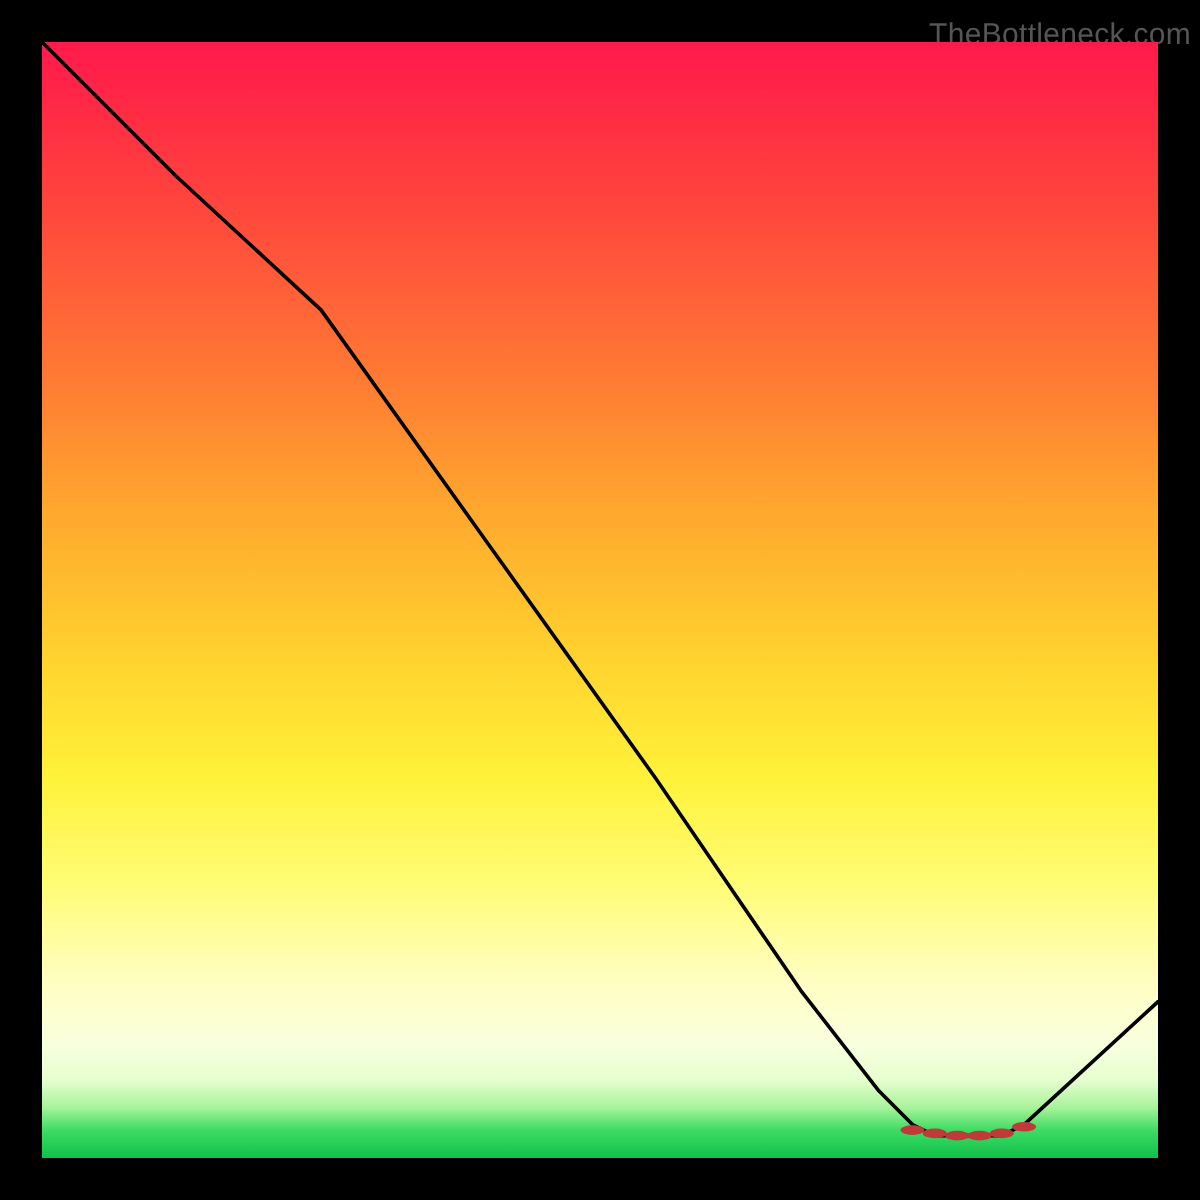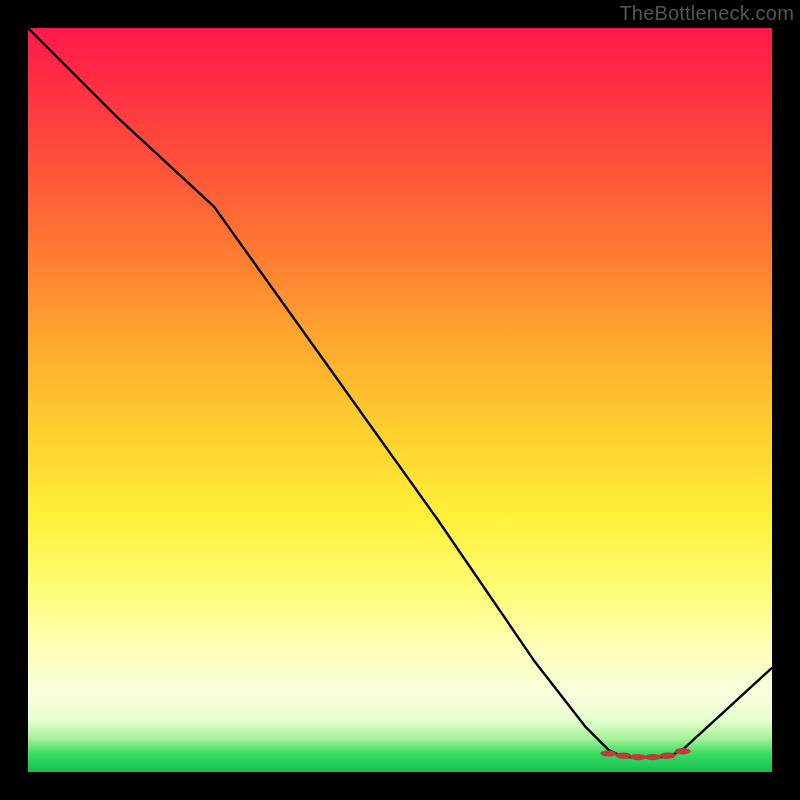--- a/index.html
+++ b/index.html
@@ -12,21 +12,21 @@
     font-family: Arial, Helvetica, sans-serif;
   }
   .frame {
     position: relative;
     width: 800px;
     height: 800px;
     background: #000;
   }
   .attribution {
     position: absolute;
-    top: 2px;
+    top: 12px;
     right: 6px;
     color: #555;
     font-size: 20px;
     font-weight: 500;
     letter-spacing: 0.2px;
     user-select: none;
   }
   .plot-area {
     position: absolute;
     left: 28px;

